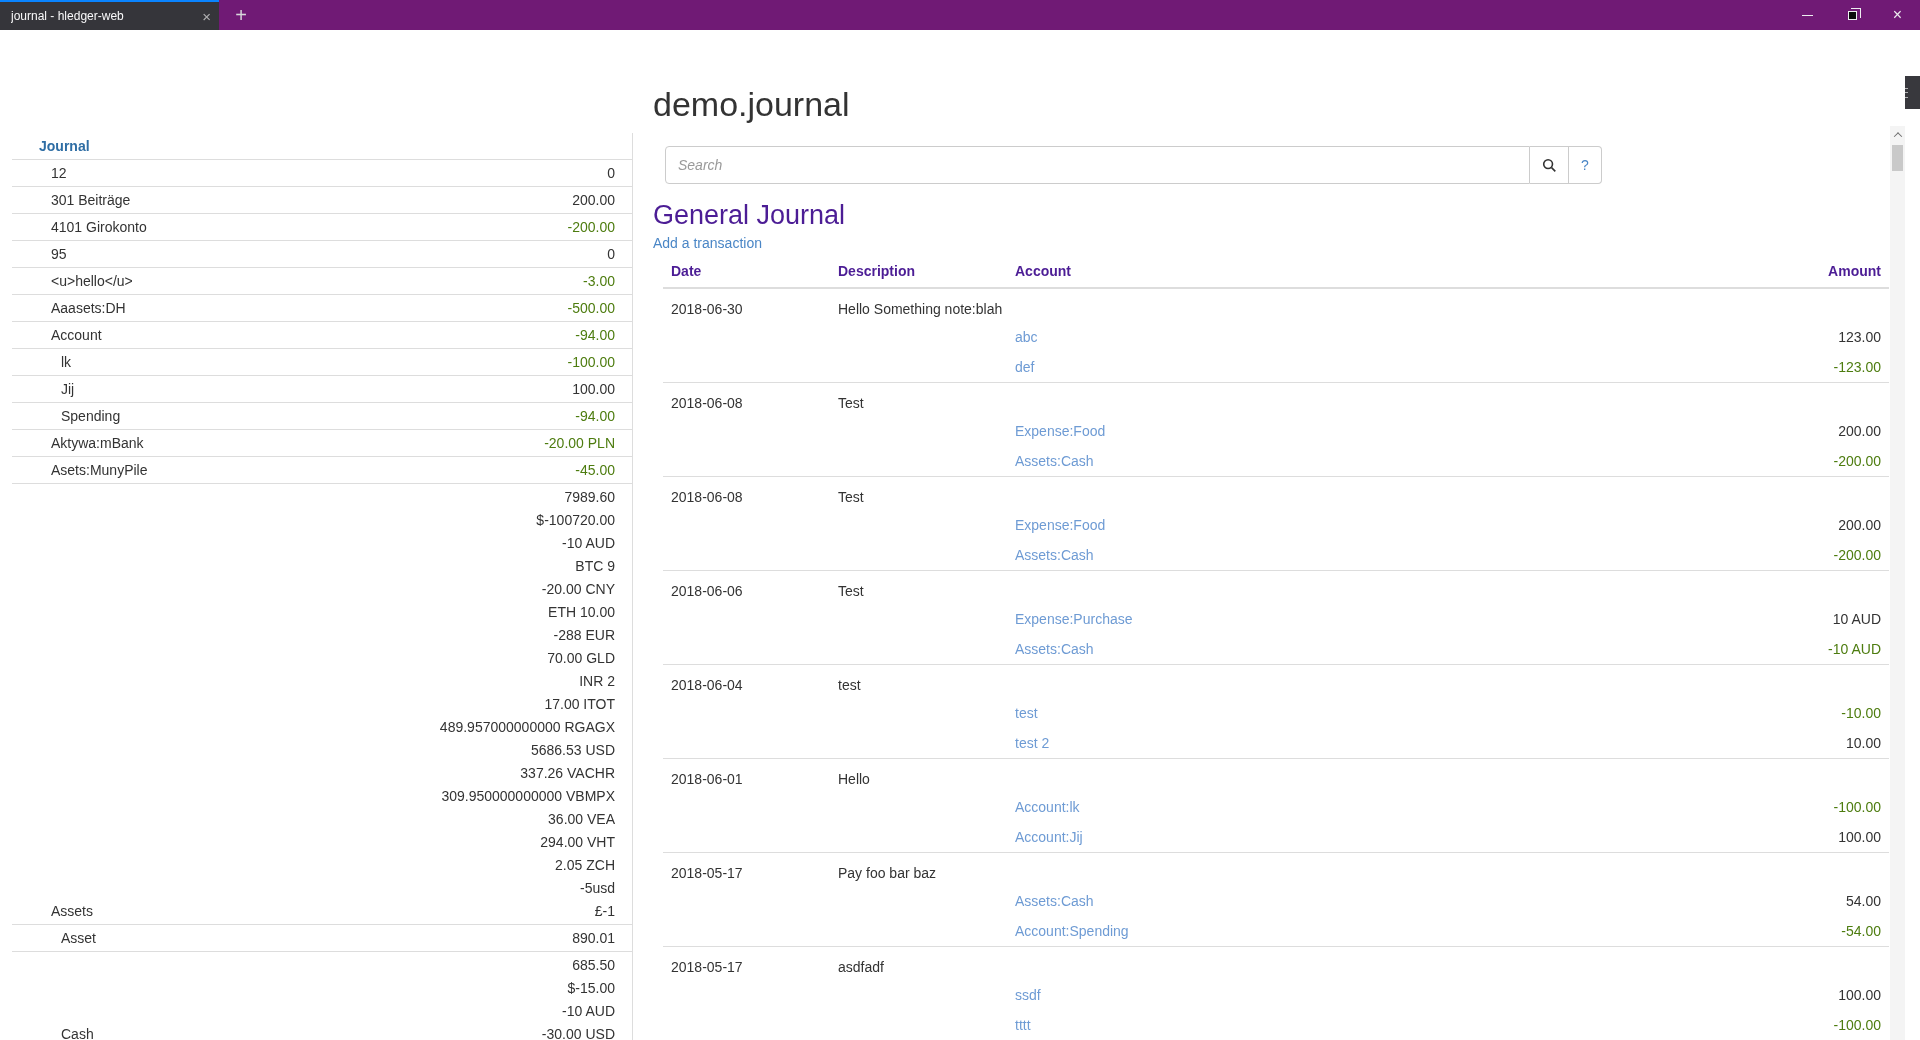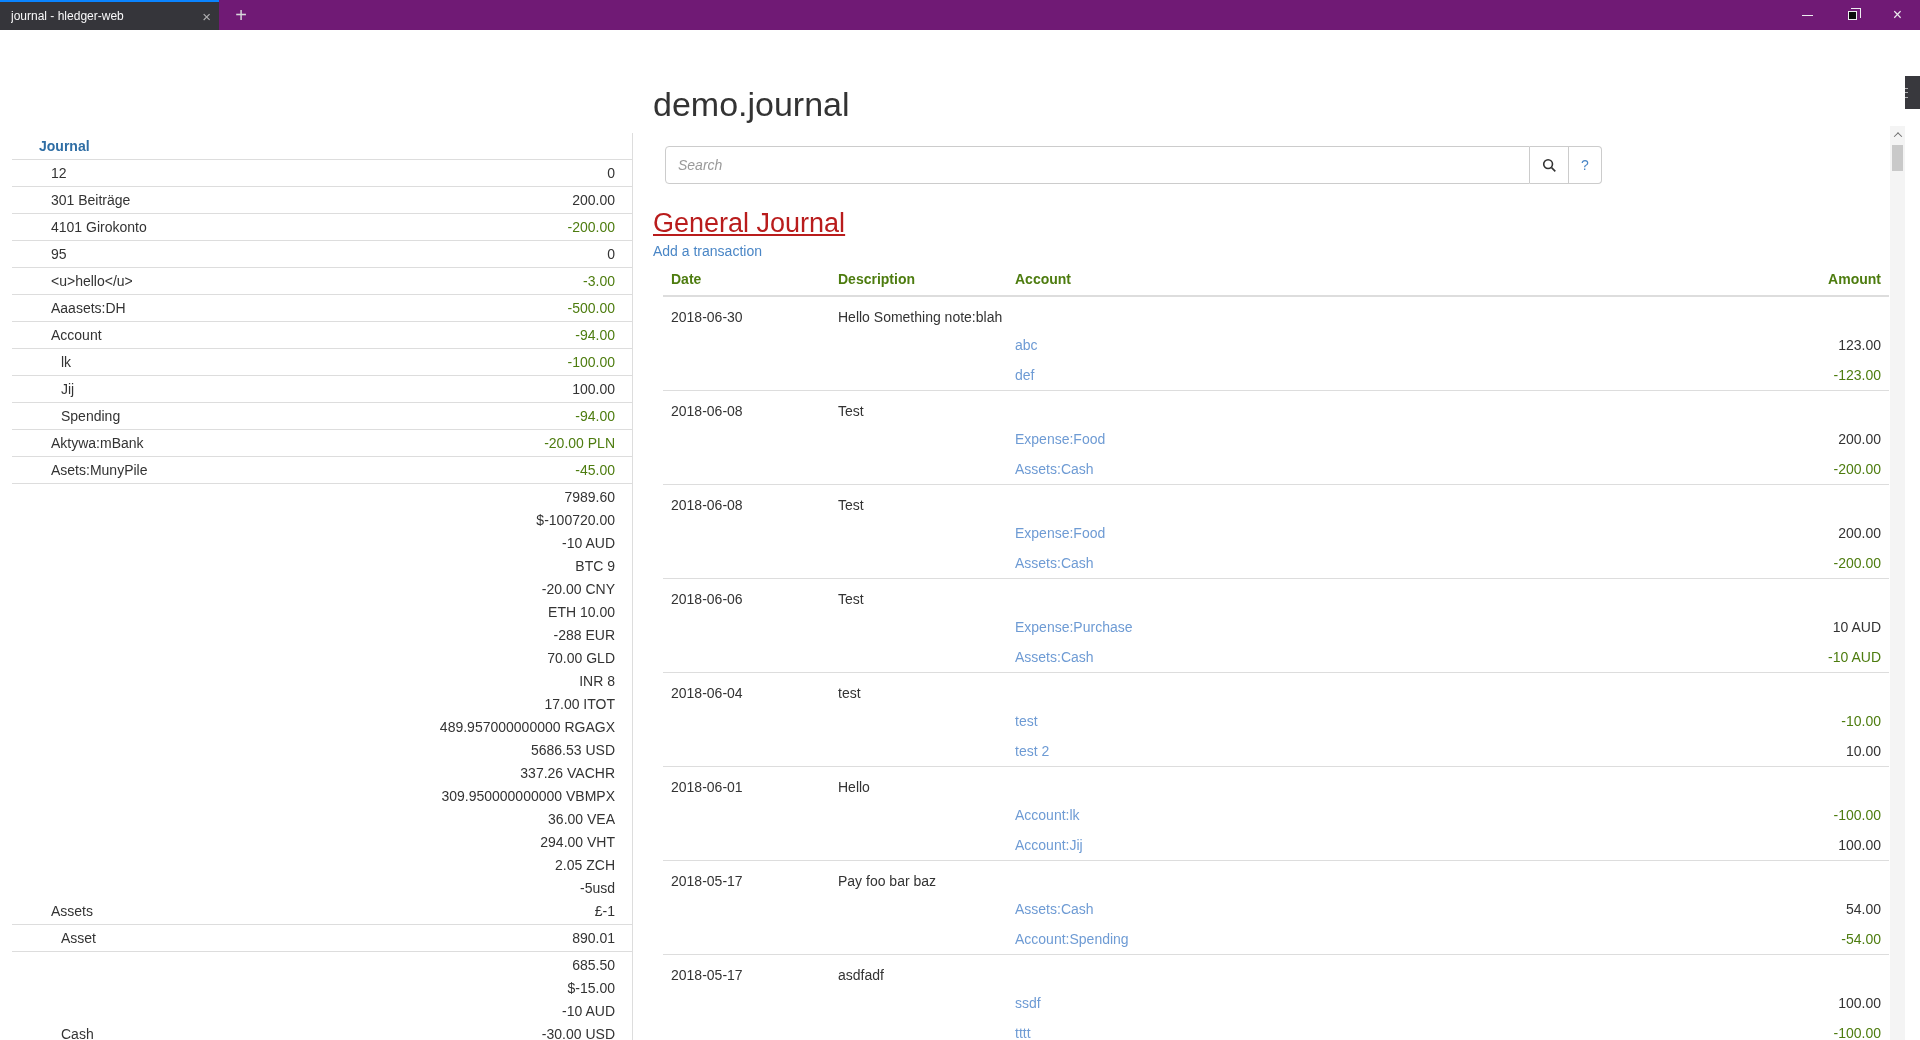--- a/index.html
+++ b/index.html
@@ -69,28 +69,28 @@
   .main { position:absolute; left:653px; top:0; width:1240px; }
   h1.page-title { font-size:34px; font-weight:400; color:#333; margin:21px 0 0 0; line-height:40px; }
   .search-row { display:flex; margin:22px 0 0 12px; width:937px; height:38px; }
   .search-row input { flex:1; height:38px; border:1px solid #ccc; border-radius:4px 0 0 4px;
                       padding:0 12px; font-size:14px; color:#555; outline:none; }
   .search-row input::placeholder { font-style:italic; color:#9a9a9a; }
   .btn { height:38px; background:#fff; border:1px solid #ccc; border-left:none; display:flex;
          align-items:center; justify-content:center; font-size:14px; }
   .btn.search { width:39px; color:#333; }
   .btn.help { width:33px; color:#4a86c6; border-radius:0 4px 4px 0; }
-  h2.journal-heading { font-size:27px; font-weight:400; color:#b91c1c; margin:22px 0 0 0; line-height:34px;text-decoration:underline; }
+  h2.journal-heading { font-size:27px; font-weight:400; color:#4c1d95; margin:14px 0 0 0; line-height:34px; }
   a.add-link { display:inline-block; margin-top:3px; font-size:14px; line-height:16px;
                color:#4a86c6; text-decoration:none; }
   table.journal { border-collapse:collapse; margin:4px 0 0 10px; width:1226px; font-size:14px; color:#333; table-layout:fixed; }
   table.journal col.c1 { width:167px; } table.journal col.c2 { width:177px; }
   table.journal col.c4 { width:300px; }
   table.journal th { text-align:left; font-weight:bold; padding:6px 8px 7px; line-height:18px;
-                     border-bottom:2px solid #ddd; color:#4d7c0f; }
+                     border-bottom:2px solid #ddd; color:#4c1d95; }
   table.journal th.amt { text-align:right; }
   tr.tx-head td { border-top:1px solid #ddd; padding:10px 8px 3px; line-height:20px; }
   tbody tr.tx-head:first-child td { border-top:none; }
   tr.posting td { padding:5px 8px; line-height:20px; }
   td.amt { text-align:right; white-space:nowrap; }
   tr.posting a { color:#6e9bd4; text-decoration:none; }
 </style>
 </head>
 <body>
 
@@ -282,21 +282,21 @@
           <td class="acct ind1">Assets</td>
           <td class="amts">
             <div class="pos">7989.60</div>
             <div class="pos">$-100720.00</div>
             <div class="pos">-10 AUD</div>
             <div class="pos">BTC 9</div>
             <div class="pos">-20.00 CNY</div>
             <div class="pos">ETH 10.00</div>
             <div class="pos">-288 EUR</div>
             <div class="pos">70.00 GLD</div>
-            <div class="pos">INR 8</div>
+            <div class="pos">INR 2</div>
             <div class="pos">17.00 ITOT</div>
             <div class="pos">489.957000000000 RGAGX</div>
             <div class="pos">5686.53 USD</div>
             <div class="pos">337.26 VACHR</div>
             <div class="pos">309.950000000000 VBMPX</div>
             <div class="pos">36.00 VEA</div>
             <div class="pos">294.00 VHT</div>
             <div class="pos">2.05 ZCH</div>
             <div class="pos">-5usd</div>
             <div class="pos">£-1</div>

